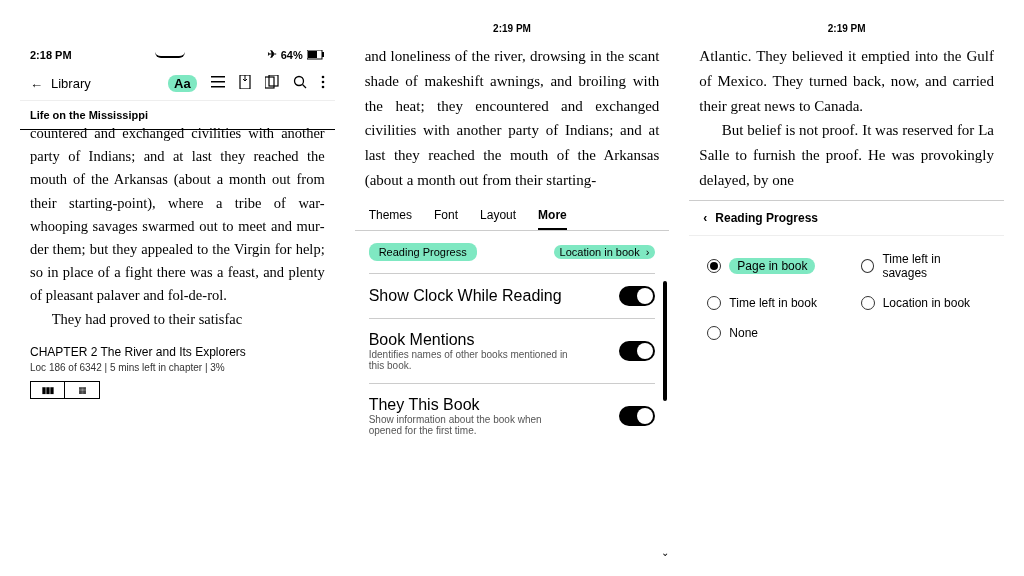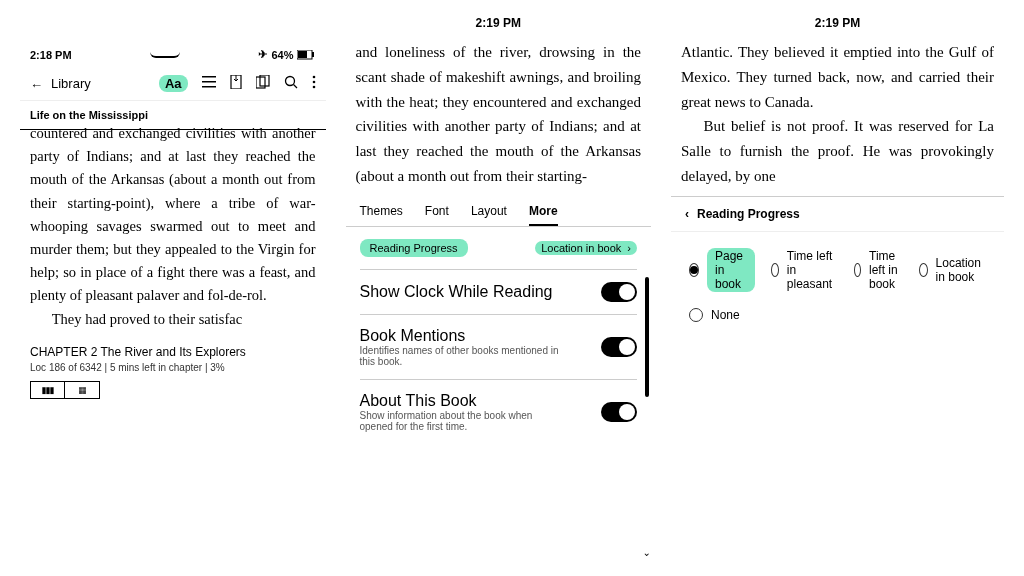--- a/index.html
+++ b/index.html
@@ -21,41 +21,41 @@
 .reader-text .cut-top { margin-top: -12px; overflow: hidden; font-family: Liberation Serif, serif; }
 .reader-text p.indent { text-indent: 1.5em; }
 .footer { text-align: left; padding: 10px; font-size: 11px; }
 .footer .chapter { font-size: 12px; margin-bottom: 3px; }
 .footer .loc { font-size: 10px; color: #333; margin-bottom: 8px; }
 .page-btns { display: inline-flex; border: 1.5px solid #000; }
 .page-btns span { width: 34px; height: 16px; display: flex; align-items: center; justify-content: center; font-size: 9px; letter-spacing: -1px; }
 .page-btns span:first-child { border-right: 1.5px solid #000; }
 
 
-.p2-status { text-align: center; font-size: 12px; font-weight: 600; padding: 6px; }
+.p2-status { text-align: center; font-size: 10px; font-weight: 600; padding: 6px; margin-top: 7px; }
 .p2-text { padding: 4px 10px; font-family: Georgia, serif; font-size: 15px; line-height: 1.65; text-align: justify; height: 160px; overflow: hidden; }
 .tabs { display: flex; gap: 22px; padding: 8px 14px 0; border-bottom: 1px solid #ccc; font-size: 12px; }
 .tab { padding-bottom: 6px; cursor: pointer; }
 .tab.active { font-weight: 700; border-bottom: 2.5px solid #000; }
 .settings-body { padding: 12px 14px; flex: 1; position: relative; }
 .row-top { display: flex; justify-content: space-between; align-items: center; margin-bottom: 12px; }
 .pill { font-size: 11px; padding: 3px 10px; }
 .loc-pill { display: flex; align-items: center; gap: 6px; font-size: 11px; }
 .setting-row { display: flex; justify-content: space-between; align-items: center; padding: 12px 0; border-top: 1px solid #ccc; }
 .setting-label { font-size: 16px; }
 .setting-sub { font-size: 10px; color: #555; max-width: 200px; }
 .toggle { width: 36px; height: 20px; background: #000; border-radius: 10px; position: relative; }
 .toggle::after { content: ''; position: absolute; right: 2px; top: 2px; width: 16px; height: 16px; background: #fff; border-radius: 50%; }
 .scrollbar { position: absolute; right: 2px; top: 50px; width: 4px; height: 120px; background: #000; border-radius: 2px; }
 .scroll-arrow { position: absolute; right: 0px; bottom: 8px; font-size: 10px; }
 
 
 .p3-text { padding: 4px 10px; font-family: Georgia, serif; font-size: 15px; line-height: 1.65; text-align: justify; height: 160px; overflow: hidden; }
 .p3-header { display: flex; align-items: center; gap: 8px; padding: 10px 14px; font-size: 12px; font-weight: 700; border-bottom: 1px solid #eee; border-top: 1px solid #ccc; }
-.radio-grid { display: grid; grid-template-columns: 1fr 1fr 1fr 1fr; gap: 16px 16px; padding: 16px 18px; }
+.radio-grid { display: grid; grid-template-columns: 1fr 1fr; gap: 16px 28px; padding: 16px 18px; }
 .radio-item { display: flex; align-items: center; gap: 8px; font-size: 12px; }
 .radio { width: 14px; height: 14px; border: 1.5px solid #333; border-radius: 50%; display: flex; align-items: center; justify-content: center; }
 .radio.filled::after { content: ''; width: 8px; height: 8px; background: #000; border-radius: 50%; }
 .radio-item.hl-item .rlabel { background: #7fe8c2; border-radius: 8px; padding: 1px 8px; }
 
 svg { display: block; }
 </style>
 </head>
 <body>
 
@@ -156,21 +156,21 @@
     </div>
     <div class="setting-row">
       <div>
         <div class="setting-label">Book Mentions</div>
         <div class="setting-sub">Identifies names of other books mentioned in this book.</div>
       </div>
       <div class="toggle"></div>
     </div>
     <div class="setting-row">
       <div>
-        <div class="setting-label">About This Book</div>
+        <div class="setting-label">They This Book</div>
         <div class="setting-sub">Show information about the book when opened for the first time.</div>
       </div>
       <div class="toggle"></div>
     </div>
     <div class="scrollbar"></div>
     <div class="scroll-arrow">⌄</div>
   </div>
 </div>
 
 <div class="panel">
@@ -183,21 +183,21 @@
     <span>‹</span>
     <span>Reading Progress</span>
   </div>
   <div class="radio-grid">
     <div class="radio-item hl-item">
       <span class="radio filled"></span>
       <span class="rlabel">Page in book</span>
     </div>
     <div class="radio-item">
       <span class="radio"></span>
-      <span>Time left in pleasant</span>
+      <span>Time left in savages</span>
     </div>
     <div class="radio-item">
       <span class="radio"></span>
       <span>Time left in book</span>
     </div>
     <div class="radio-item">
       <span class="radio"></span>
       <span>Location in book</span>
     </div>
     <div class="radio-item">

